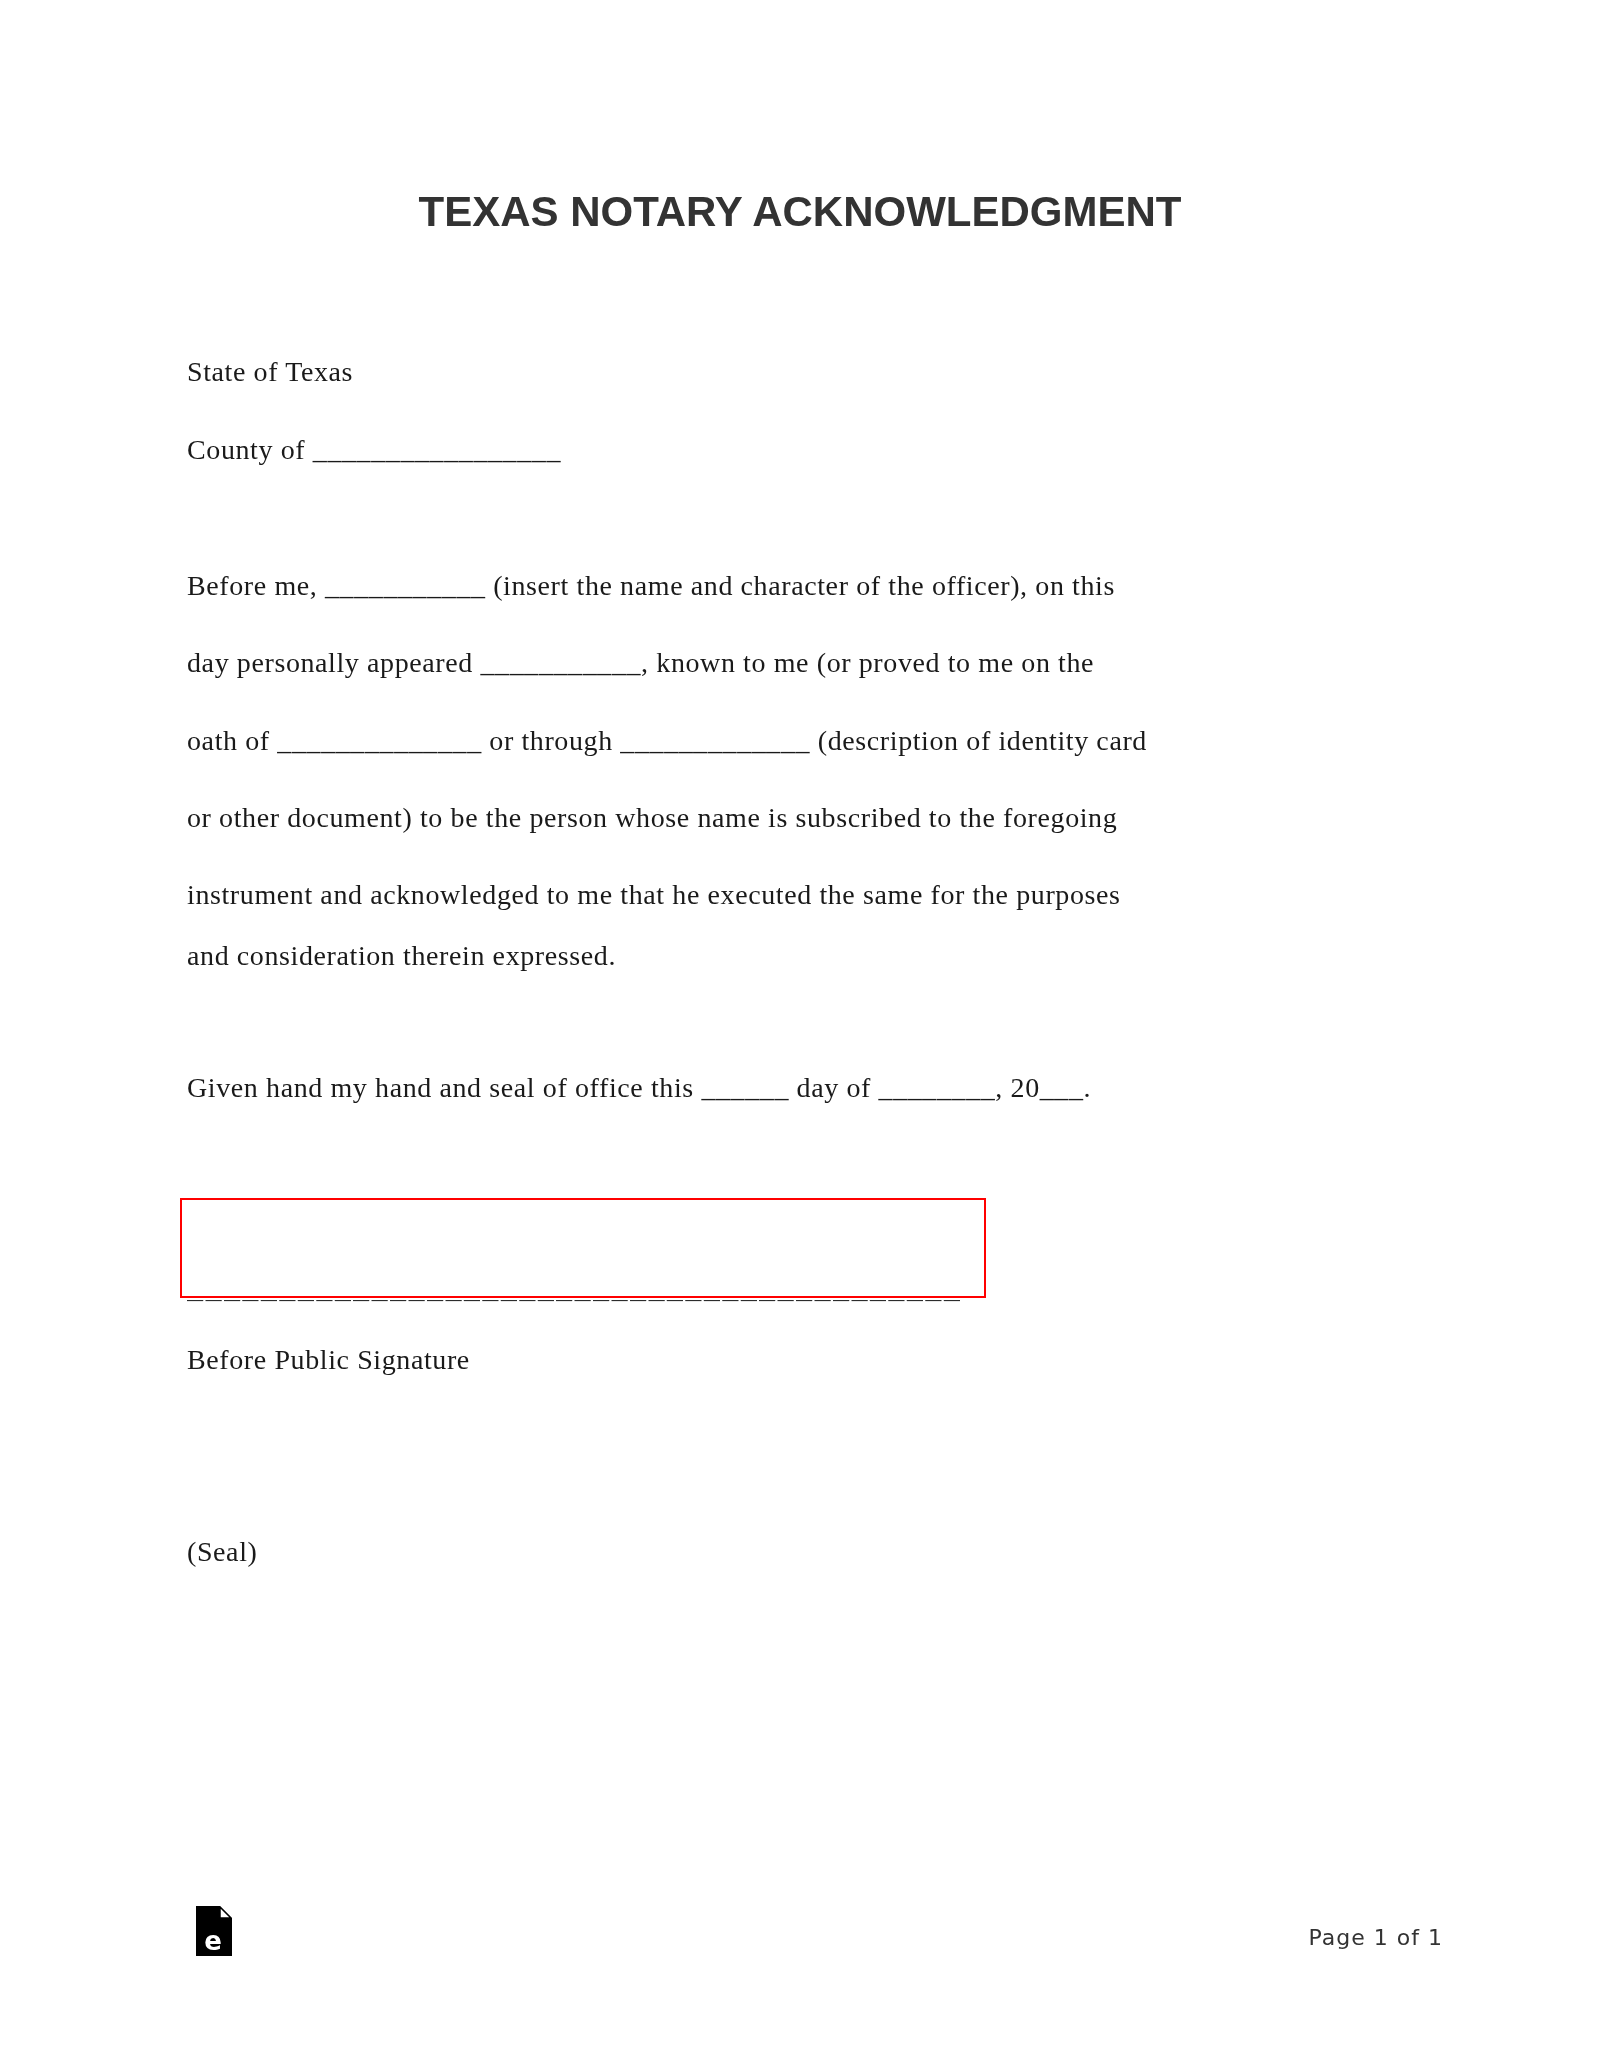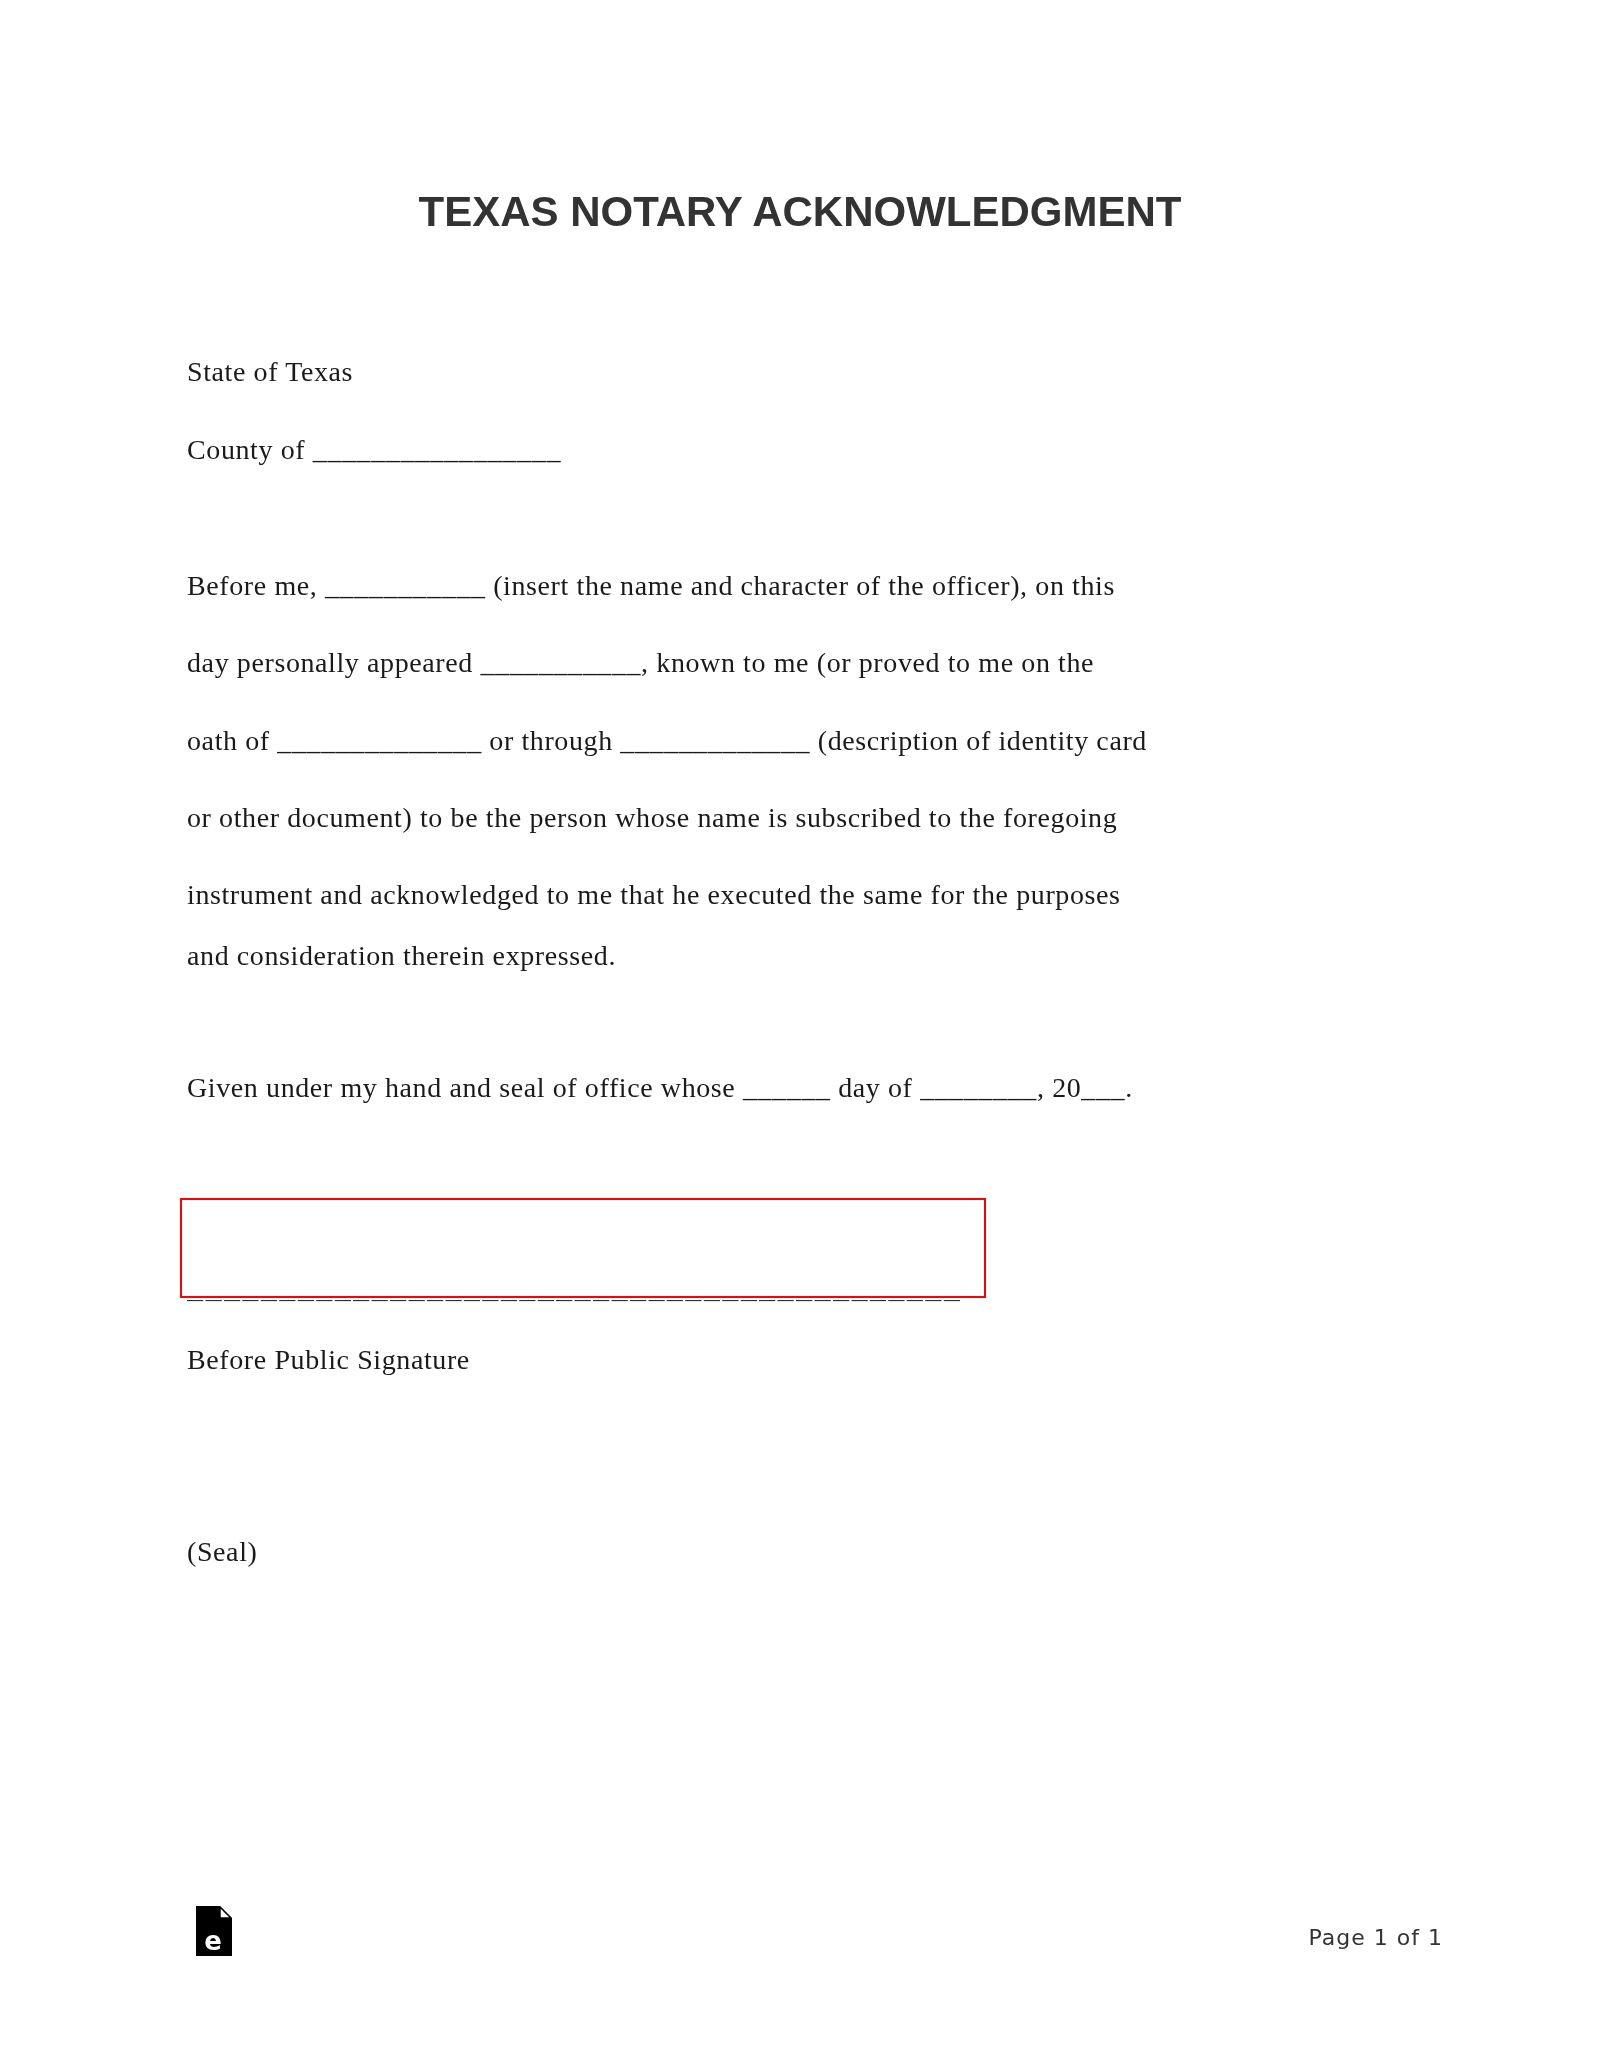--- a/index.html
+++ b/index.html
@@ -42,21 +42,21 @@
 
   <div>
     <div class="line" style="top:572px;">Before me, ___________ (insert the name and character of the officer), on this</div>
     <div class="line" style="top:649px;">day personally appeared ___________, known to me (or proved to me on the</div>
     <div class="line" style="top:727px;">oath of ______________ or through _____________ (description of identity card</div>
     <div class="line" style="top:804px;">or other document) to be the person whose name is subscribed to the foregoing</div>
     <div class="line" style="top:881px;">instrument and acknowledged to me that he executed the same for the purposes</div>
     <div class="line" style="top:918px;margin-top:24px;">and consideration therein expressed.</div>
   </div>
 
-  <div class="line" style="top:1074px;">Given under my hand and seal of office whose ______ day of ________, 20___.</div>
+  <div class="line" style="top:1074px;">Given hand my hand and seal of office this ______ day of ________, 20___.</div>
 
   <div class="sig-box"></div>
   <div class="sig-line">__________________________________________</div>
 
   <div class="line" style="top:1346px;">Before Public Signature</div>
   <div class="line" style="top:1538px;">(Seal)</div>
 
   <div class="logo">
     <svg width="36" height="50" viewBox="0 0 36 50" xmlns="http://www.w3.org/2000/svg">
       <path d="M0 0 H24 L36 12 V50 H0 Z" fill="#000"></path>

